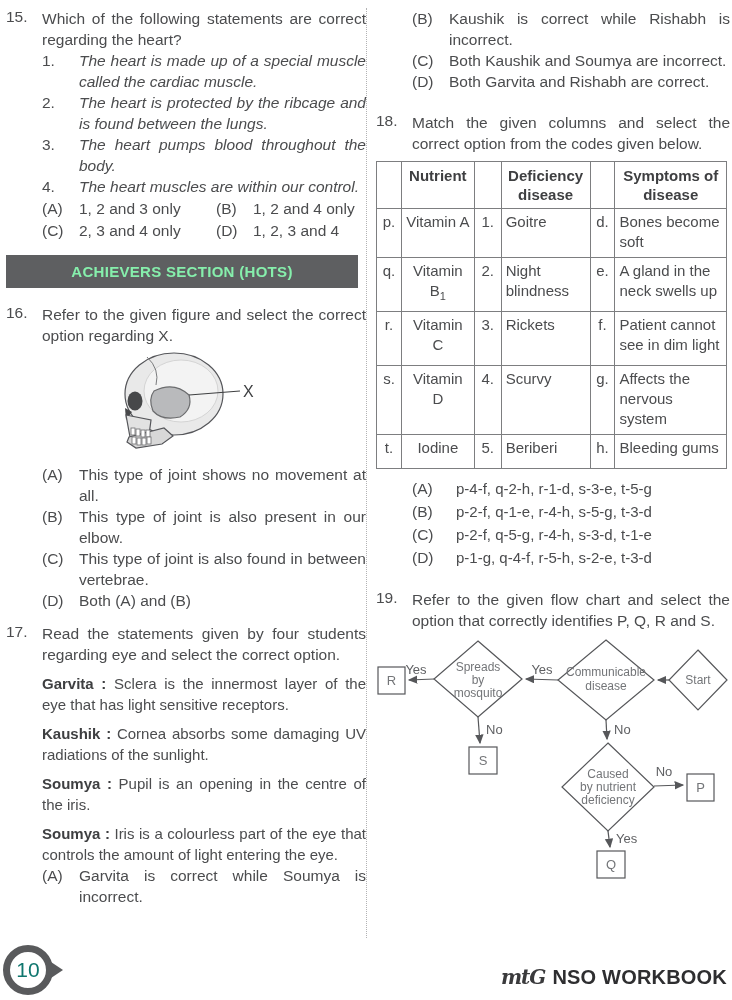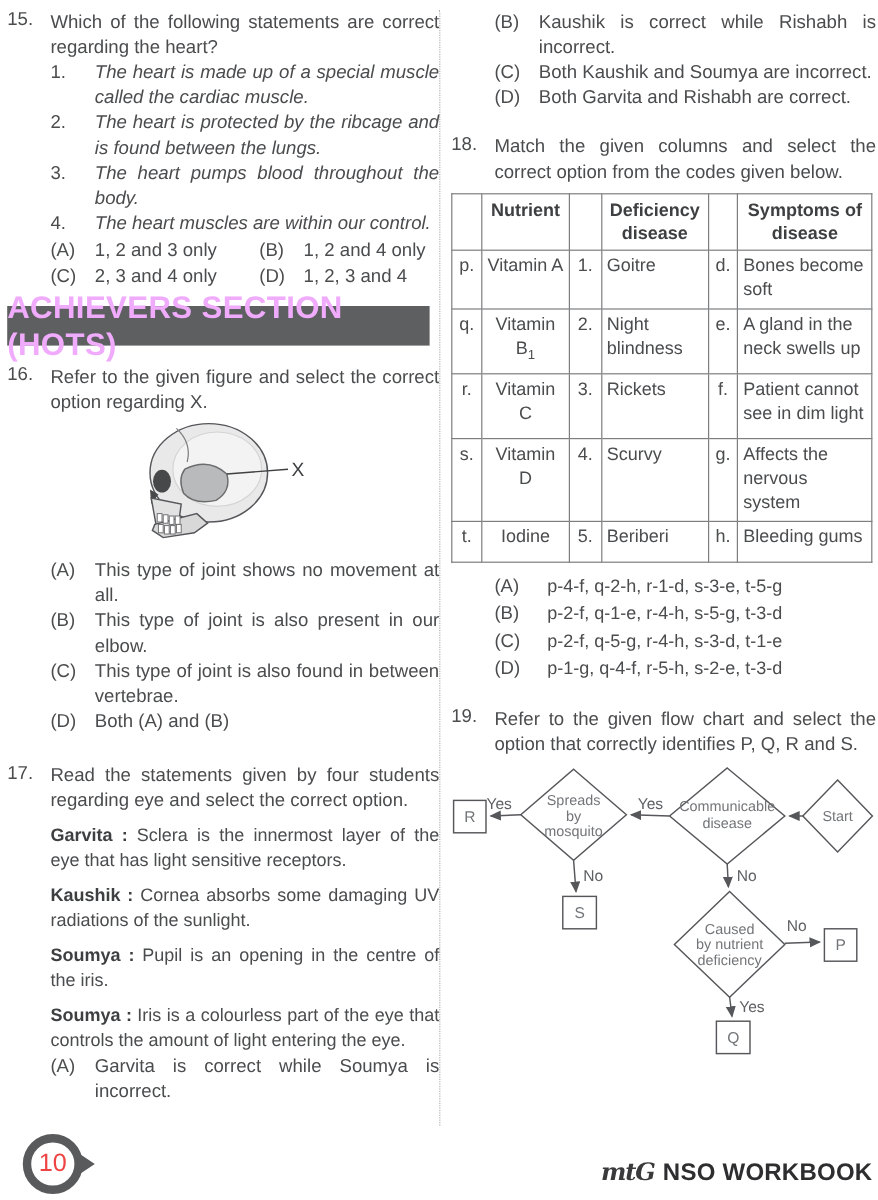--- a/index.html
+++ b/index.html
@@ -16,42 +16,42 @@
   .qbody{flex:1;text-align:justify;font-size:15.5px;line-height:21px;}
   .stmt{display:flex;}
   .snum{flex:none;width:37px;font-size:15.5px;line-height:21px;}
   .stext{flex:1;text-align:justify;font-size:15.5px;line-height:21px;font-style:italic;}
   .optrow{display:flex;margin-top:1px;}
   .optcell{display:flex;width:174px;flex:none;}
   .optcell2{display:flex;flex:1;}
   .opt{display:flex;}
   .olabel{flex:none;width:37px;font-size:15.5px;line-height:21px;}
   .otext{flex:1;text-align:justify;font-size:15.5px;line-height:21px;}
-  .banner{margin:14px 8px 16px 0;height:33px;background:var(--band);color:#f0abfc;
-    font-weight:bold;font-size:26px;letter-spacing:0.3px;
+  .banner{margin:14px 8px 16px 0;height:33px;background:var(--band);color:#86efac;
+    font-weight:bold;font-size:15px;letter-spacing:0.3px;
     display:flex;align-items:center;justify-content:center;}
   .skullfig{margin:5px 0 8px 52px;}
   .student{margin-top:8px;text-align:justify;font-size:15px;line-height:21px;}
   .sname{font-weight:bold;color:var(--ink-dark);}
-  .mt8{margin-top:8px;} .mt15{margin-top:20px;} .mt16{margin-top:24px;}
+  .mt8{margin-top:8px;} .mt15{margin-top:20px;} .mt16{margin-top:12px;}
   .mleft{margin-left:36px;}
   table.match{border-collapse:collapse;margin-top:7px;width:351px;color:var(--ink);border-radius:11px;}
   table.match th,table.match td{border:1px solid var(--bord);vertical-align:top;
     font-size:15px;line-height:20px;padding:3px 4px 5px;}
   table.match th{font-weight:bold;color:var(--ink-dark);text-align:center;line-height:19px;padding:4px 2px;}
   .w-l{width:16px;text-align:center;} .w-nut{width:64px;text-align:center;}
   .w-n{width:18px;text-align:center;} .w-dis{width:80px;} .w-sym{width:103px;}
   sub{font-size:11px;}
   .code{display:flex;line-height:23px;}
   .clabel{flex:none;width:44px;font-size:15.5px;}
   .ctext{flex:1;font-size:15px;}
   .flowchart{margin-top:4px;display:block;}
-  .page-badge{position:absolute;left:19px;bottom:5px;width:36px;height:36px;background:#fff;
+  .page-badge{position:absolute;left:3px;bottom:5px;width:36px;height:36px;background:#fff;
     border:7px solid #595a5c;border-radius:50%;display:flex;align-items:center;justify-content:center;
-    font-size:21px;color:#ef4444;}
+    font-size:21px;color:#0f766e;}
   .page-badge::after{content:"";position:absolute;right:-17px;top:50%;transform:translateY(-50%);
     border-left:15px solid #595a5c;border-top:10px solid transparent;border-bottom:10px solid transparent;}
   .footer-brand{position:absolute;right:5px;bottom:11px;display:flex;align-items:baseline;gap:7px;}
   .brand-logo{font-family:"DejaVu Serif",serif;font-style:italic;font-weight:bold;
     font-size:20px;color:#3a3a3c;letter-spacing:-1px;}
   .brand-title{font-weight:bold;font-size:20px;color:#2e2e30;letter-spacing:0.2px;}
 </style>
 </head>
 <body>
 

